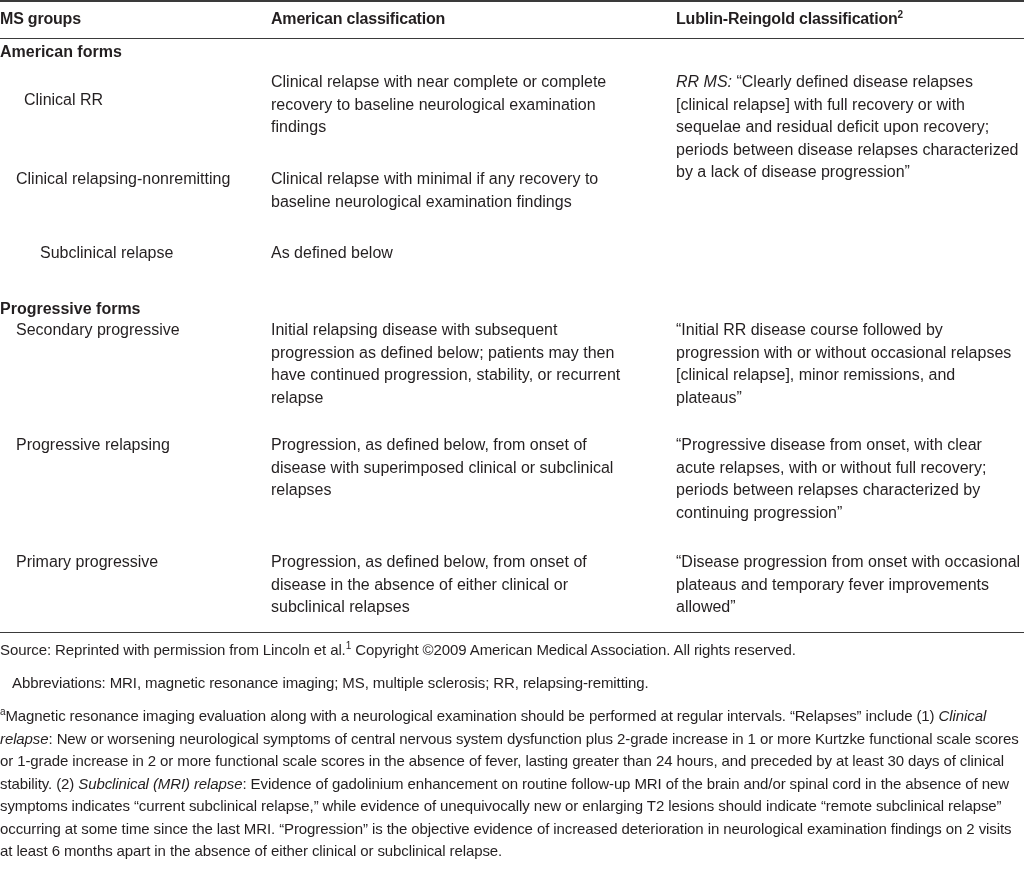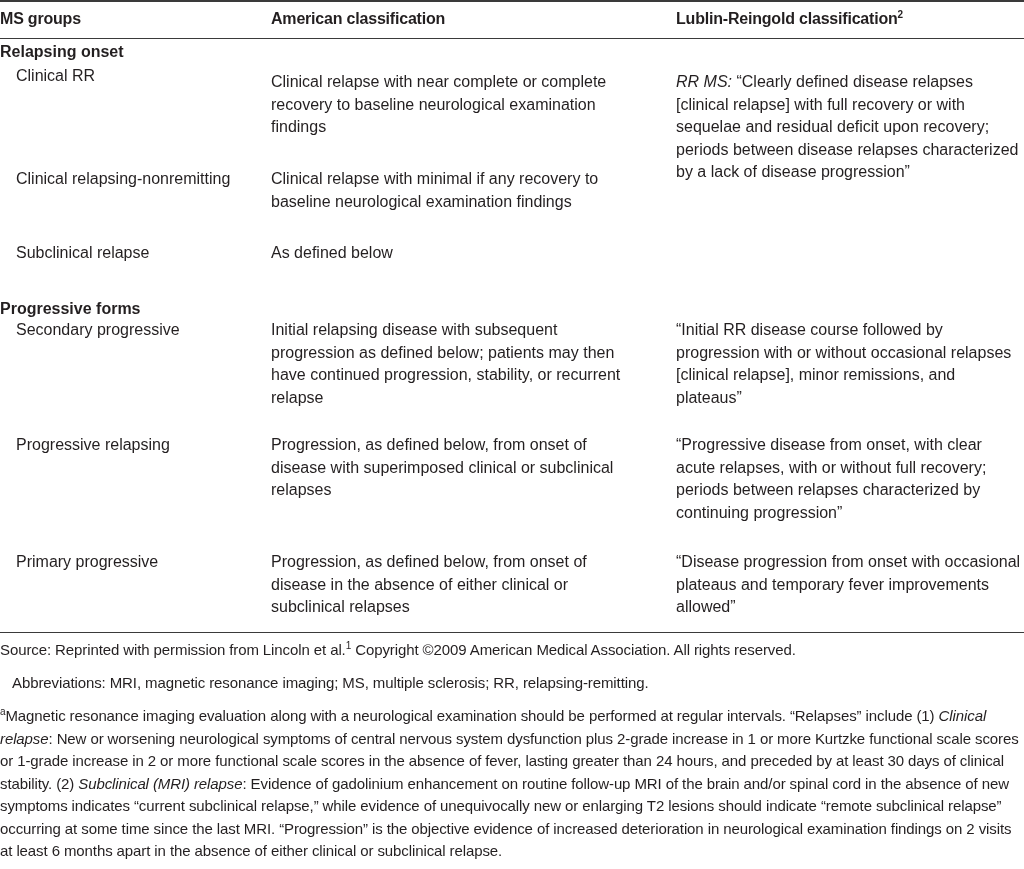--- a/index.html
+++ b/index.html
@@ -28,30 +28,30 @@
 <body>
 
 <div class="rule top"></div>
 
 <div class="cell hdr c1">MS groups</div>
 <div class="cell hdr c2">American classification</div>
 <div class="cell hdr c3"><span>Lublin-Reingold classification</span><sup>2</sup></div>
 
 <div class="rule mid"></div>
 
-<div class="cell c1 group" style="top:41px;">Relapsing onset</div>
+<div class="cell c1 group" style="top:41px;">American forms</div>
 
-<div class="cell c1i" style="top:65px;">Clinical RR</div>
+<div class="cell c1i" style="top:89px;margin-left:8px;">Clinical RR</div>
 <div class="cell c2" style="top:71px;">Clinical relapse with near complete or complete recovery to baseline neurological examination findings</div>
 <div class="cell c3" style="top:71px;"><span class="it">RR MS:</span><span> “Clearly defined disease relapses [clinical relapse] with full recovery or with sequelae and residual deficit upon recovery; periods between disease relapses characterized by a lack of disease progression”</span></div>
 
 <div class="cell c1i" style="top:168px;">Clinical relapsing-nonremitting</div>
 <div class="cell c2" style="top:168px;">Clinical relapse with minimal if any recovery to baseline neurological examination findings</div>
 
-<div class="cell c1i" style="top:242px;">Subclinical relapse</div>
+<div class="cell c1i" style="top:242px;margin-left:24px;">Subclinical relapse</div>
 <div class="cell c2" style="top:242px;">As defined below</div>
 
 <div class="cell c1 group" style="top:298px;">Progressive forms</div>
 
 <div class="cell c1i" style="top:319px;">Secondary progressive</div>
 <div class="cell c2" style="top:319px;">Initial relapsing disease with subsequent progression as defined below; patients may then have continued progression, stability, or recurrent relapse</div>
 <div class="cell c3" style="top:319px;">“Initial RR disease course followed by progression with or without occasional relapses [clinical relapse], minor remissions, and plateaus”</div>
 
 <div class="cell c1i" style="top:434px;">Progressive relapsing</div>
 <div class="cell c2" style="top:434px;">Progression, as defined below, from onset of disease with superimposed clinical or subclinical relapses</div>

